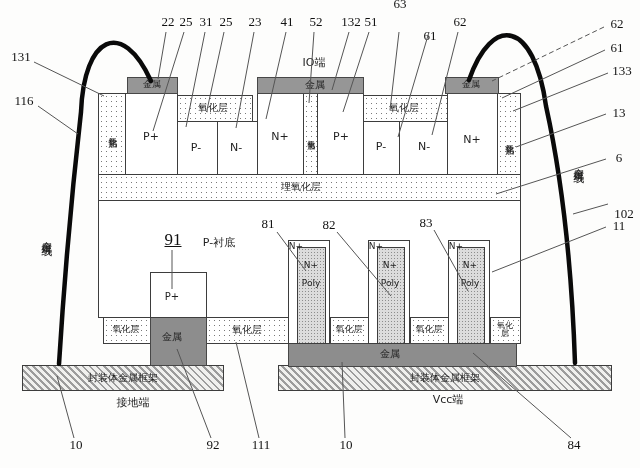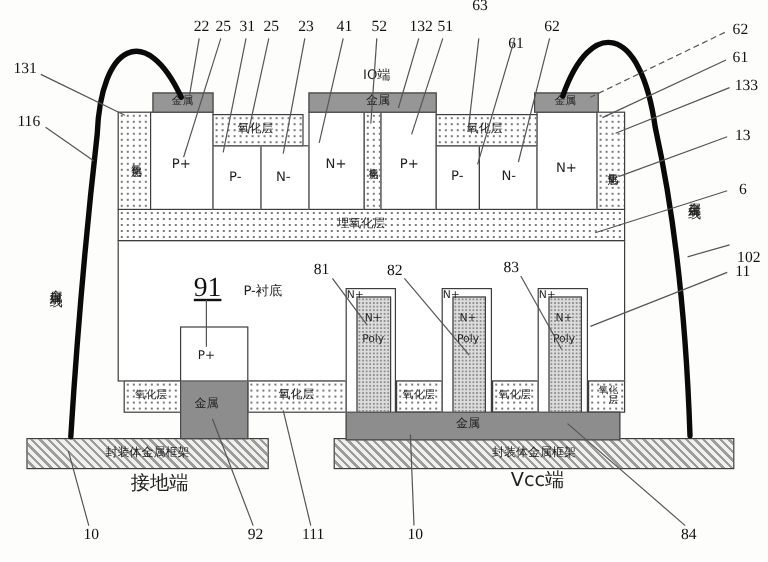--- a/index.html
+++ b/index.html
@@ -22,34 +22,34 @@
     background-size:3px 3px;
   }
   .metal { border:1px solid #474747; background:#8d8d8d; }
   .metal-cap { border:1px solid #474747; background:#969696; }
   .hatch {
     border:1px solid #3d3d3d;
     background:repeating-linear-gradient(45deg, #f0f0ee 0 3px, #9c9c9c 3px 5px);
   }
   .lbl {
     position:absolute; transform:translate(-50%,-50%);
-    white-space:nowrap; line-height:1.05; text-align:right;
+    white-space:nowrap; line-height:1.05; text-align:center;
     color:#1f1f1f;
   }
   .lbl.wrap { white-space:normal; }
   .vtext { writing-mode:vertical-rl; text-orientation:upright; letter-spacing:1px; }
   .num {
     position:absolute; transform:translate(-50%,-50%);
     font-family:"Liberation Serif", serif; font-size:13px; color:#111;
     white-space:nowrap;
   }
-  .num.big { font-size:23px;text-decoration:underline; }
+  .num.big { font-size:17px;text-decoration:underline; }
   svg.overlay { position:absolute; left:0; top:0; z-index:40; pointer-events:none; }
   .z1{z-index:1}.z2{z-index:2}.z3{z-index:3}.z5{z-index:5}.z6{z-index:6}
-  .t8{font-size:8px}.t9{font-size:9px}.t10{font-size:10px}.t11{font-size:11px}.t12{font-size:16px}
+  .t8{font-size:8px}.t9{font-size:9px}.t10{font-size:10px}.t11{font-size:11px}.t12{font-size:11px}
 </style>
 </head>
 <body>
 
 <div class="canvas">
 
   <div class="box hatch z1" style="left:22px;top:365px;width:202px;height:26px"></div>
   <div class="box hatch z1" style="left:278px;top:365px;width:334px;height:26px"></div>
 
   <div class="box outline z1" style="left:98px;top:200px;width:423px;height:118px"></div>

